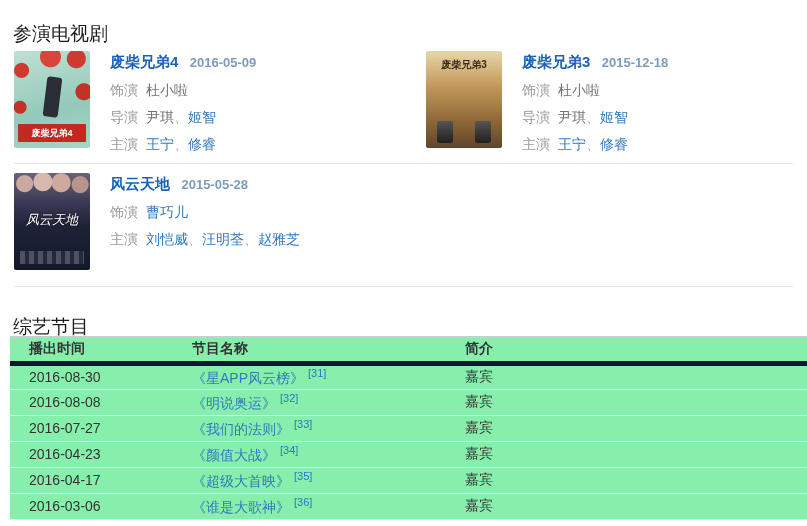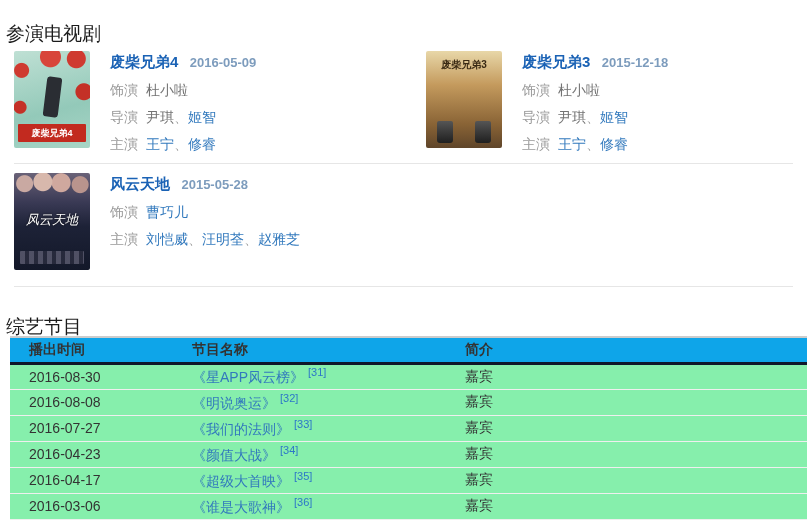--- a/index.html
+++ b/index.html
@@ -5,21 +5,21 @@
   * { box-sizing: border-box; }
   html, body { margin: 0; padding: 0; }
   body {
     width: 807px; height: 526px;
     position: relative;
     background: #ffffff;
     overflow: hidden;
     font-family: "Liberation Sans", sans-serif;
   }
   .section-title {
-    position: absolute; left: 6px;
+    position: absolute; left: 13px;
     font-size: 19px; font-weight: 400; color: #1b1b1b;
     line-height: 22px;
   }
   #tv-title { top: 7px; }
   #variety-title { top: 300px; }
 
   .tv-item { position: absolute; display: flex; }
   #tv-item-0 { left: 14px;  top: 51px; }
   #tv-item-1 { left: 426px; top: 51px; }
   #tv-item-2 { left: 14px;  top: 173px; }
@@ -102,22 +102,22 @@
   #hr-2 { top: 286px; }
 
   #variety-table-wrap { position: absolute; left: 10px; top: 336px; width: 797px; }
   table {
     width: 100%; border-collapse: collapse; table-layout: fixed;
     font-size: 14px; color: #333333;
     border-top: 2px solid #cccccc;
   }
   col.c1 { width: 182px; } col.c2 { width: 273px; }
   thead th {
-    background: #0ea5e9; font-weight: bold; text-align: left;
-    height: 26px; padding: 0; border-bottom: 3px solid #0f172a;
+    background: #86efac; font-weight: bold; text-align: left;
+    height: 26px; padding: 0; border-bottom: 5px solid #0f172a;
   }
   tbody td {
     height: 26px; padding: 0; border-bottom: 1px solid #efefef;
     background: #86efac; vertical-align: middle;
   }
   th:first-child, td:first-child { padding-left: 19px; }
   .table-link { color: #3279bd; text-decoration: none; cursor: pointer; }
   sup.ref { color: #2d77c8; font-size: 11px; margin-left: 4px; cursor: pointer; }
 </style>
 </head>

